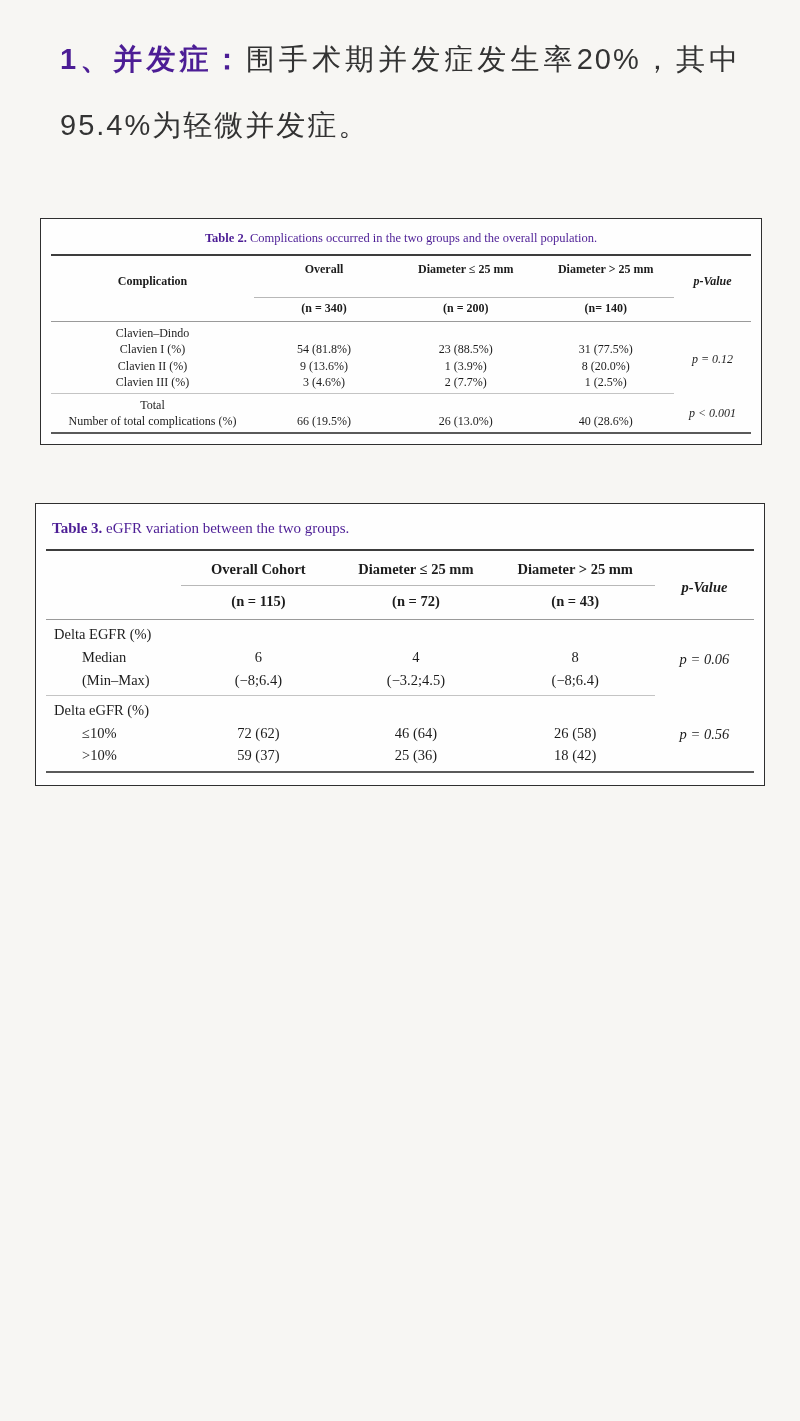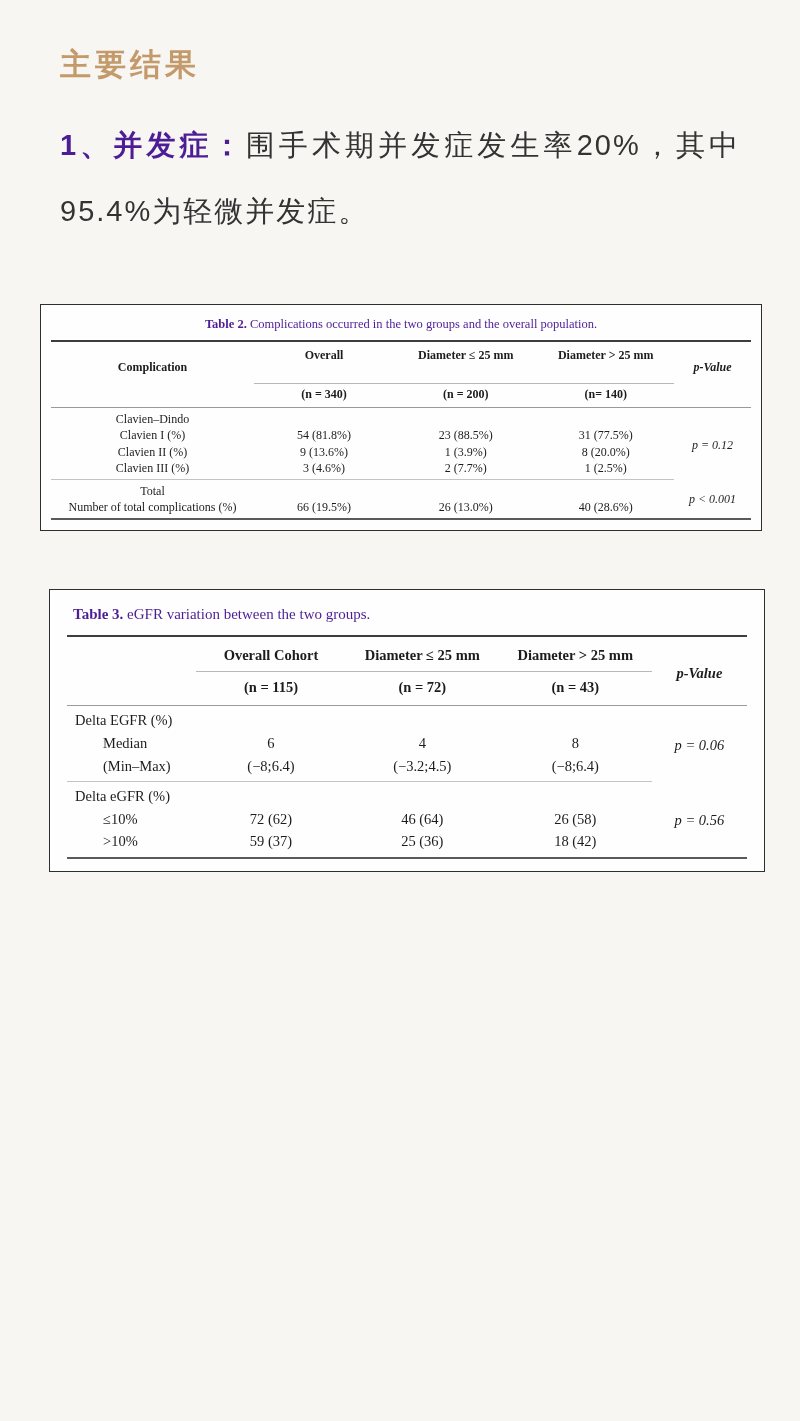--- a/index.html
+++ b/index.html
@@ -34,21 +34,21 @@
   .para-2 { margin-top: 46px; }
   .para-3 { margin-top: 64px; }
 
   
   .tbox {
     background: #fefefe;
     border: 1px solid #2f2f2f;
     box-sizing: border-box;
   }
   .t2box { margin: 60px 38px 0 40px; padding: 8px 10px 10px; }
-  .t3box { margin: 58px 35px 0 49px; padding: 12px 17px 12px; }
+  .t3box { margin: 58px 35px 0 35px; padding: 12px 10px 12px; }
 
   .tcap {
     font-family: Liberation Serif, serif;
     color: #4c1d95;
   }
   .t2box .tcap { text-align: center; font-size: 12.5px; margin: 4px 0 8px; }
   .t3box .tcap { text-align: left; font-size: 15px; margin: 4px 0 12px; padding-left: 6px; }
   .tcap .cap-label { font-weight: 700; }
 
   table.t {
@@ -86,21 +86,20 @@
   .pbottom { vertical-align: bottom; padding-bottom: 3px !important; }
 
   .t3 td.lab { text-align: left; padding-left: 8px; }
   .t3 td.sub { text-align: left; padding-left: 36px; }
 </style>
 </head>
 <body>
 
 <div class="page">
 
-  <h1 class="page-title">主要结果</h1>
 
   <p class="para para-1"><span class="lead">1、并发症：</span><span>围手术期并发症发生率20%，其中95.4%为轻微并发症。</span></p>
 
   <div class="tbox t2box">
     <div class="tcap"><span class="cap-label">Table 2.</span><span> Complications occurred in the two groups and the overall population.</span></div>
     <table class="t t2">
       <colgroup>
         <col style="width:29%">
           <col style="width:20%">
           <col style="width:20.5%">

